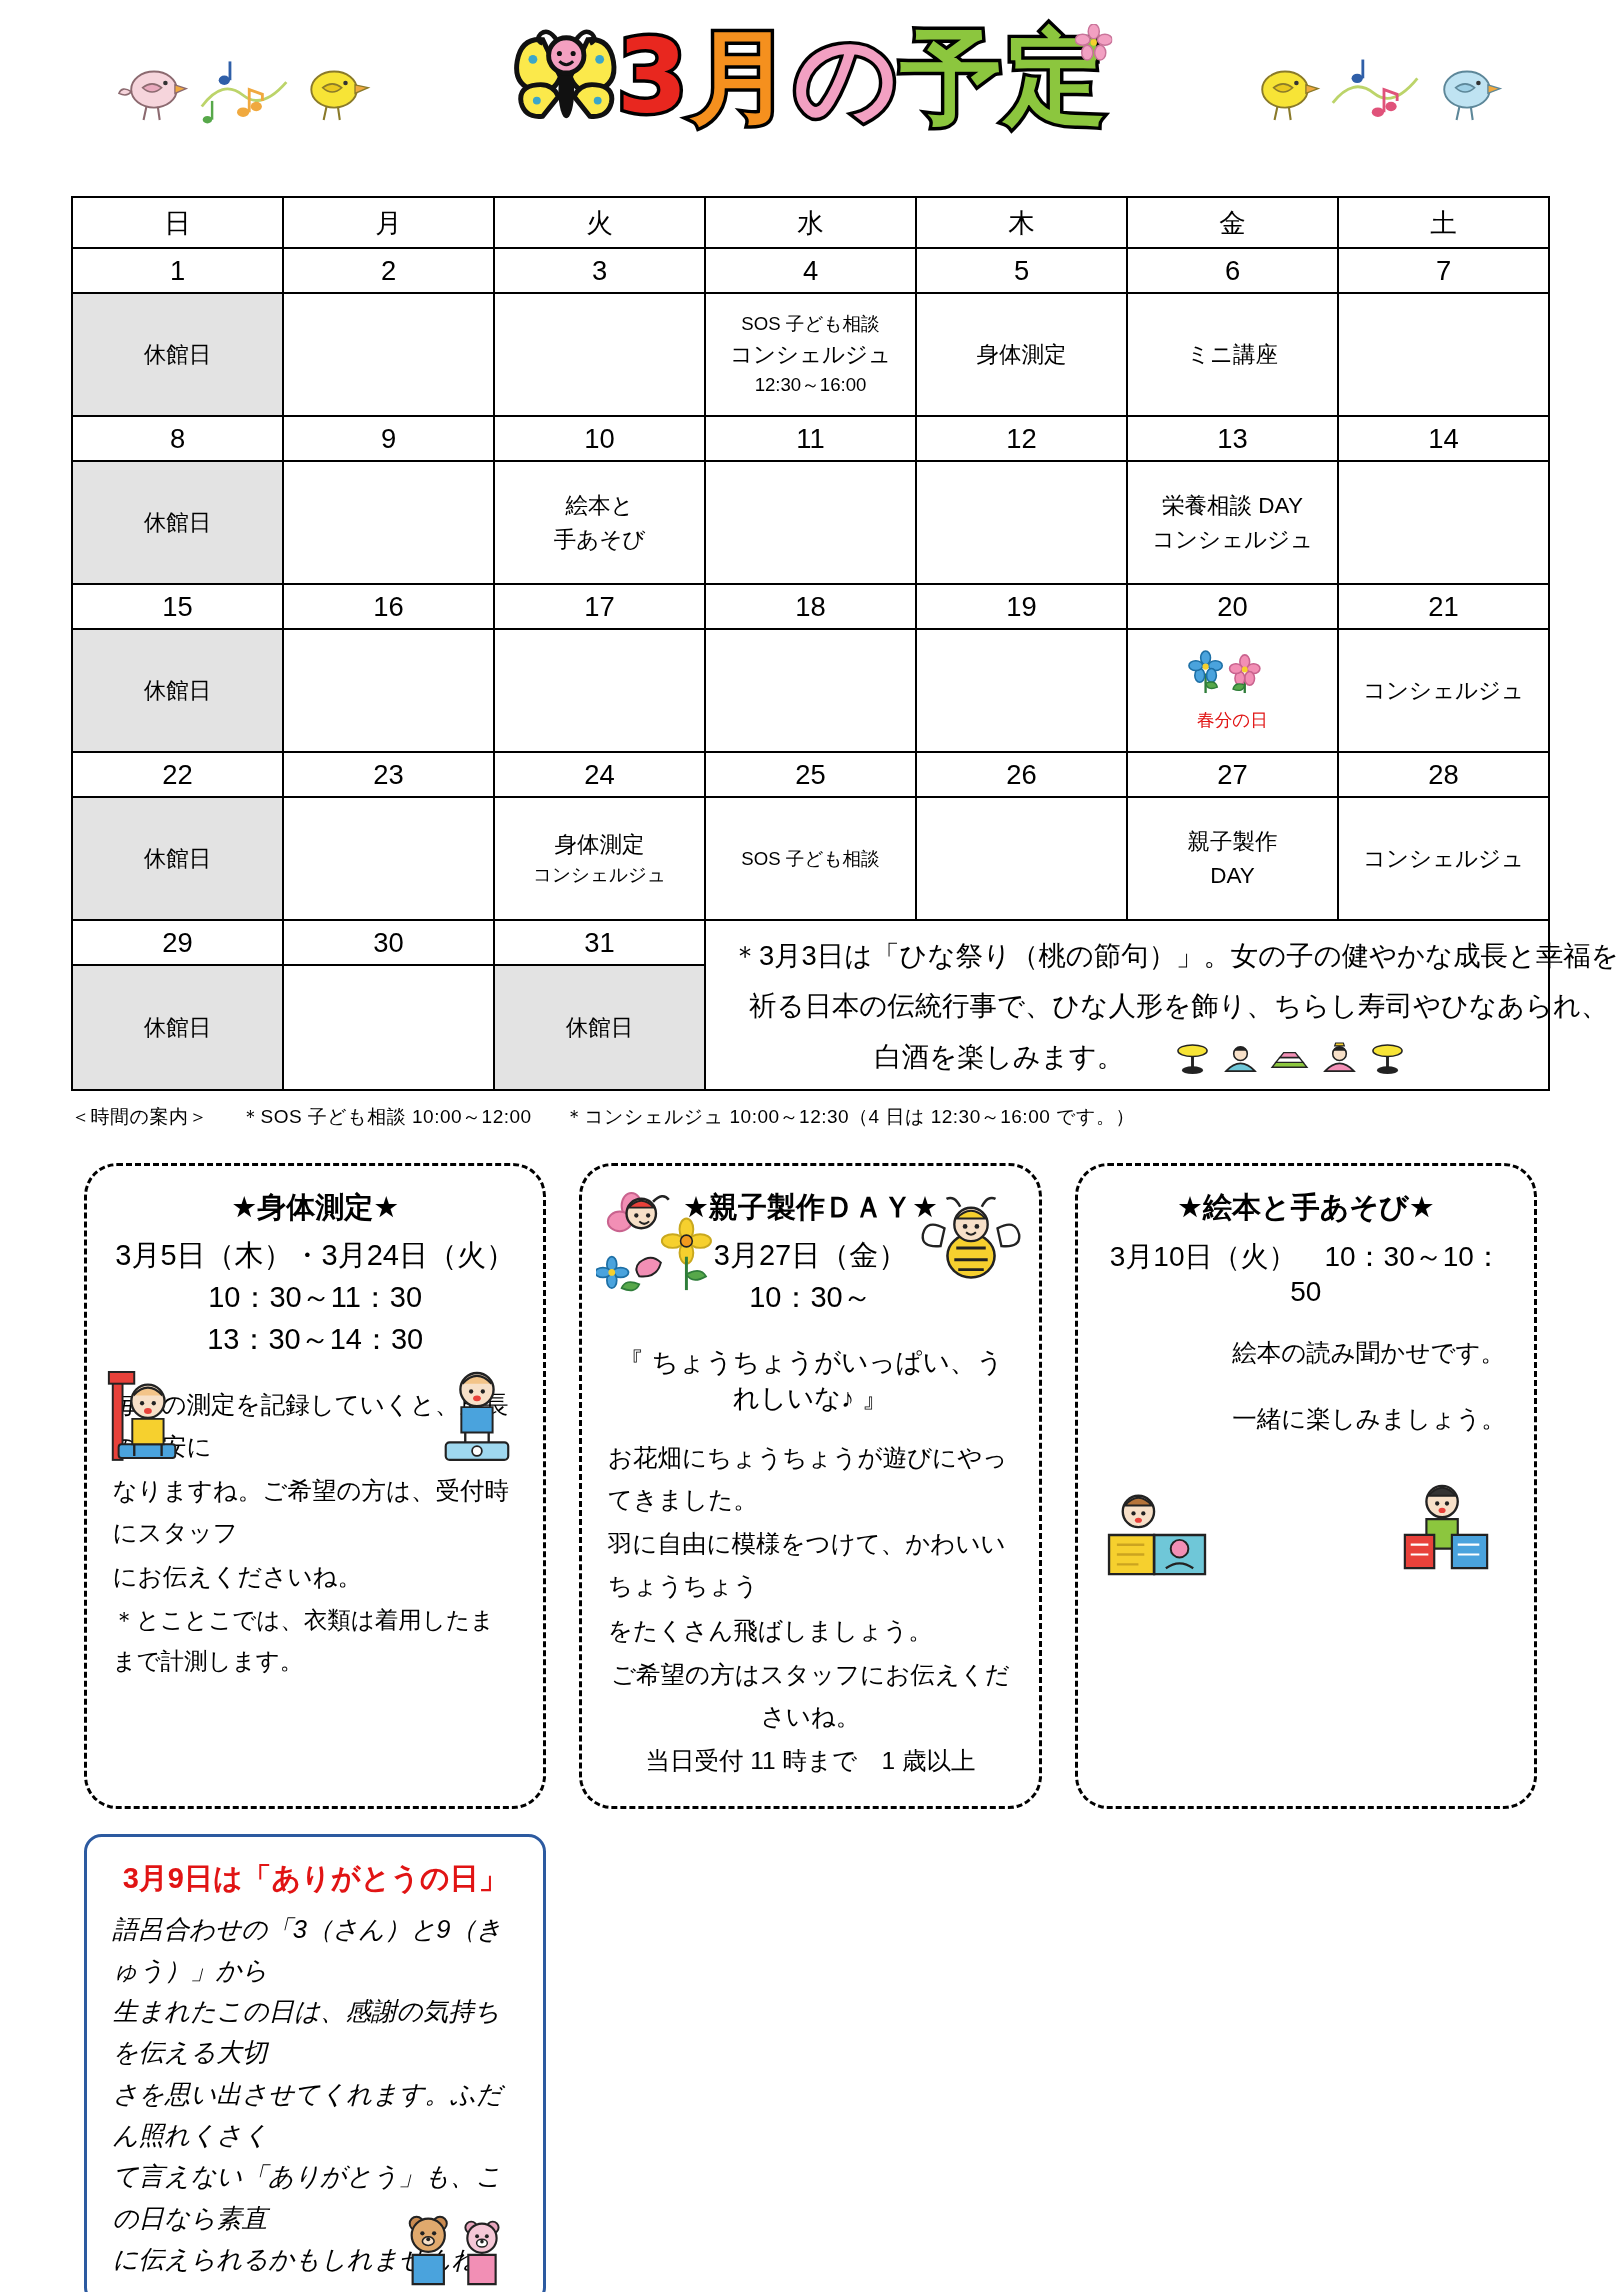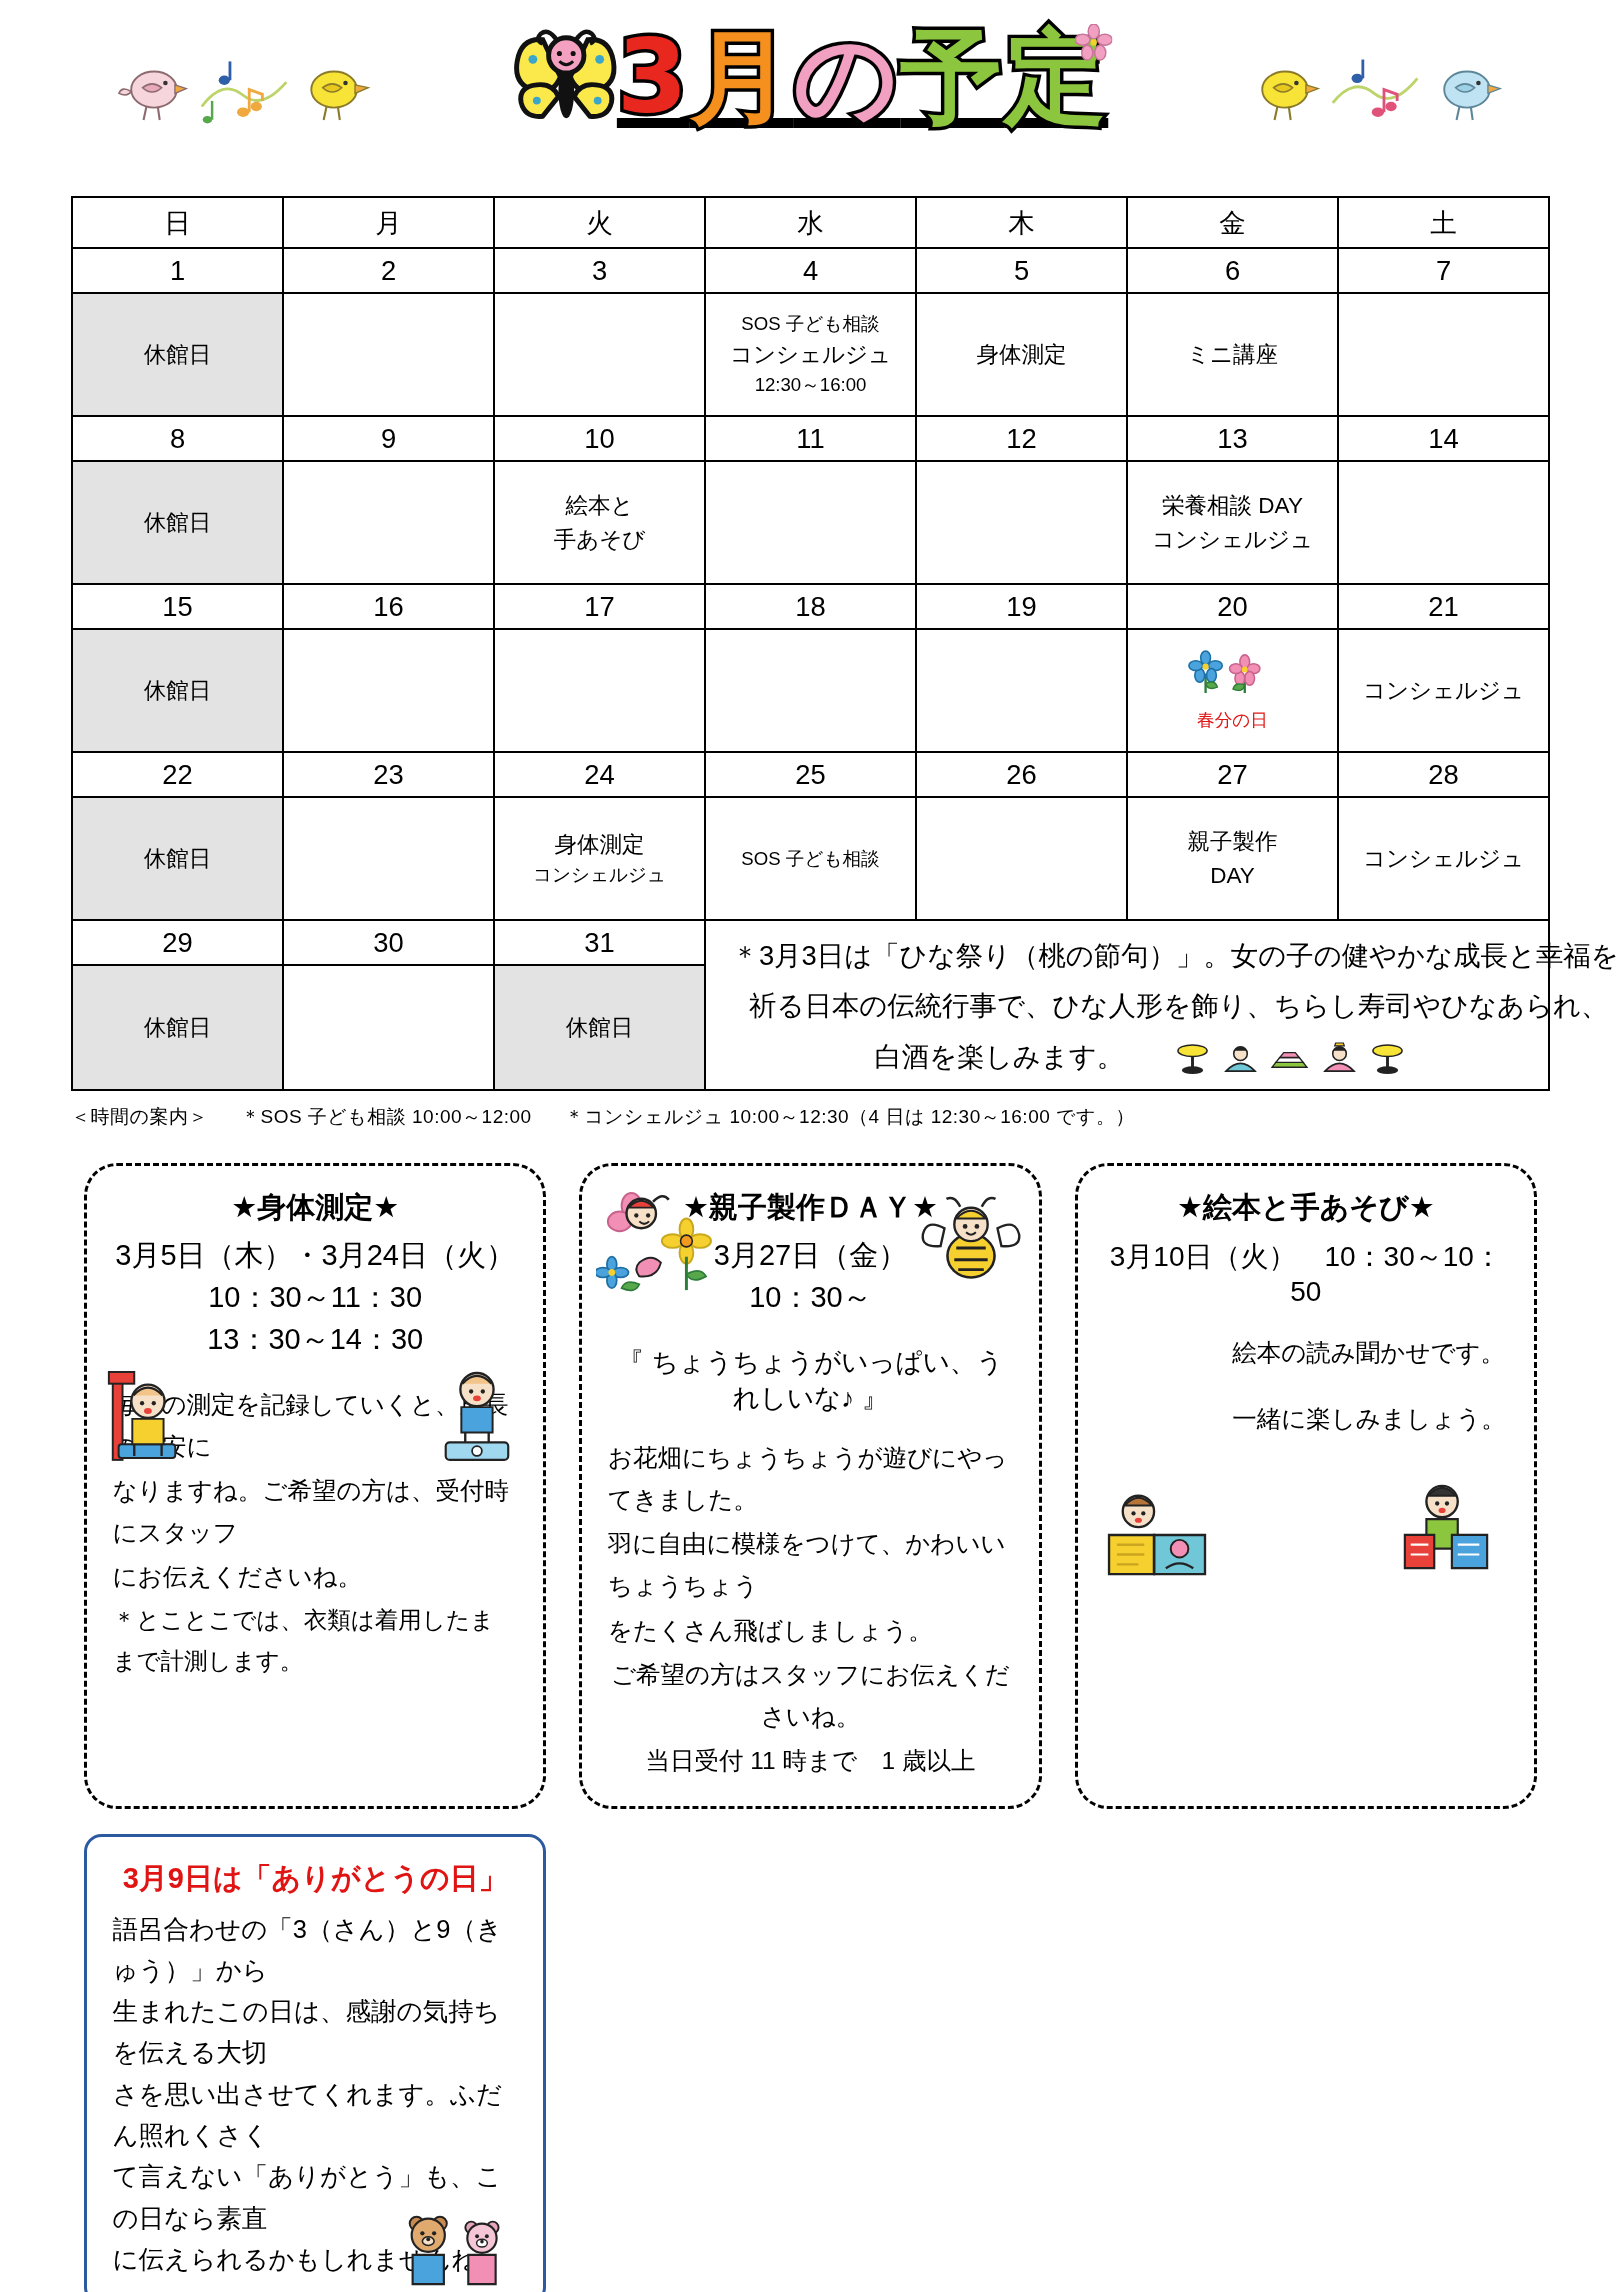--- a/index.html
+++ b/index.html
@@ -46,21 +46,20 @@
     gap: 2px;
   }
   .butterfly { width: 108px; height: 110px; margin-right: -5.9px; }
   .title-text {
     font-family: "DejaVu Sans", sans-serif;
     font-size: 102px;
     font-weight: bold;
     letter-spacing: 2px;
     line-height: 1;
     white-space: nowrap;
-    text-decoration: underline;
   }
   .title-text span { -webkit-text-stroke: 6.9px #000; paint-order: stroke fill; }
   .t1 { color: #e8271f; }
   .t2 { color: #f5901e; }
   .t3 { color: #f2a0c2; }
   .t4 { color: #8cc63e; }
   .t5 { color: #8cc63e; }
   .sakura { width: 37px; height: 37px; position: absolute; right: -3.9px; top: 2px; }
 
   
@@ -162,21 +161,21 @@
     color: #e11414;
     font-weight: bold;
     font-size: 29px;
     text-align: center;
     margin-bottom: 9.8px;
   }
   .box.blue .blue-body {
     font-size: 25.5px;
     line-height: 1.62;
   }
-  .box.blue .blue-body p { margin: 0; }
+  .box.blue .blue-body p { margin: 0; font-style: italic; }
 
   .clip { position: absolute; }
   .clip-baby-l { left: 15.7px; top: 192px; width: 84px; height: 110px; }
   .clip-baby-r { right: 25.5px; top: 192px; width: 84px; height: 110px; }
   .clip-flowers { left: 13.7px; top: 21.6px; width: 118px; height: 108px; }
   .clip-bee { right: 13.7px; top: 29px; width: 108px; height: 108px; }
   .clip-book-l { left: 27.4px; top: 320px; width: 106px; height: 94px; }
   .clip-book-r { right: 39px; top: 312px; width: 98px; height: 102px; }
   .clip-bears { right: 21.6px; bottom: 9.8px; width: 125px; height: 90px; }
 

